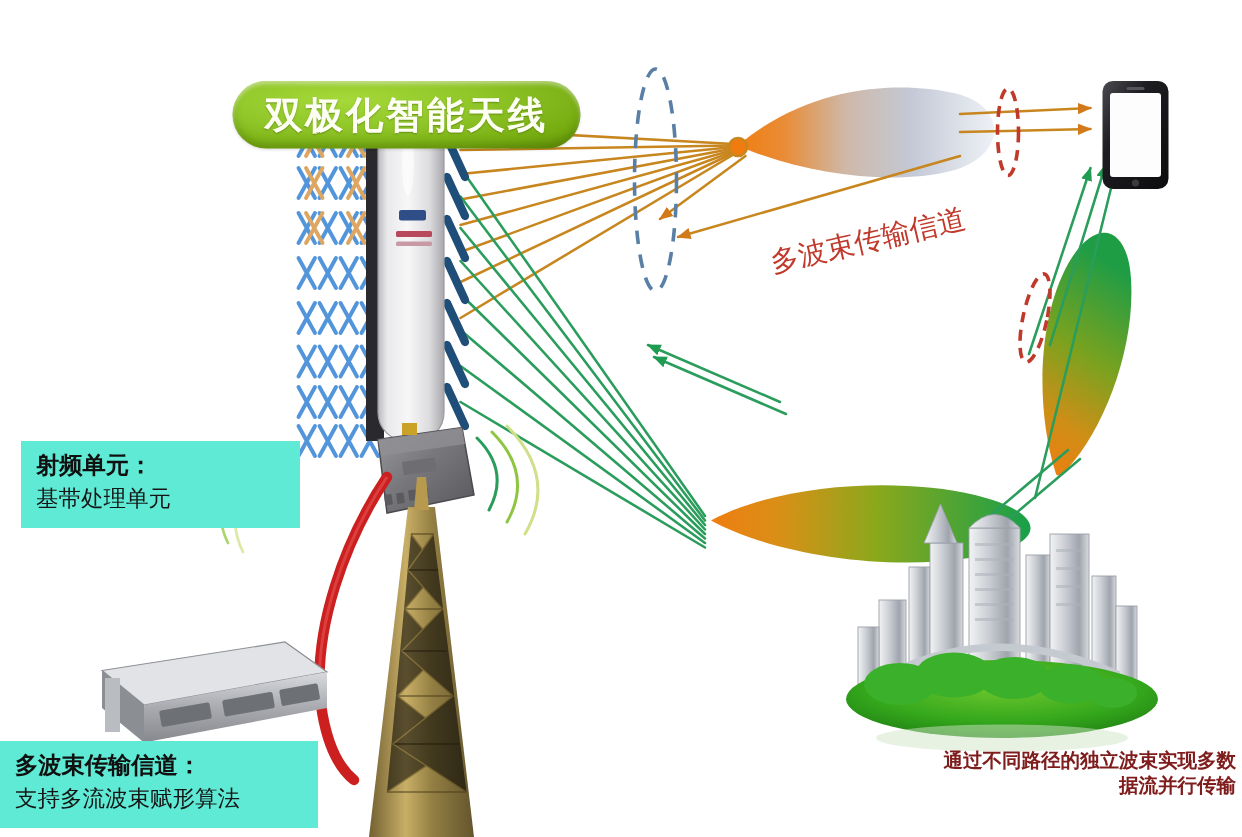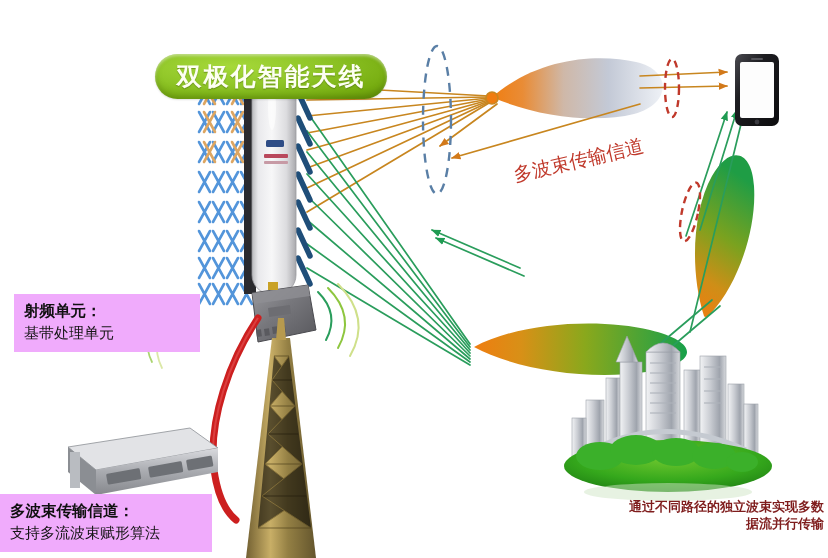--- a/index.html
+++ b/index.html
@@ -43,21 +43,21 @@
     color: #fdfff2;
     font-size: 25px;
     font-weight: 700;
     letter-spacing: 2px;
     text-shadow: 0 1px 1px rgba(70,100,10,0.55);
   }
 
   
   .info-box {
     position: absolute;
-    background: #f0abfc;
+    background: #5eead4;
     padding: 6px 25px 8px 10px;
     box-sizing: border-box;
   }
   .info-box .hd {
     font-size: 15.5px;
     font-weight: 700;
     color: #101010;
     line-height: 1.45;
     white-space: nowrap;
   }

